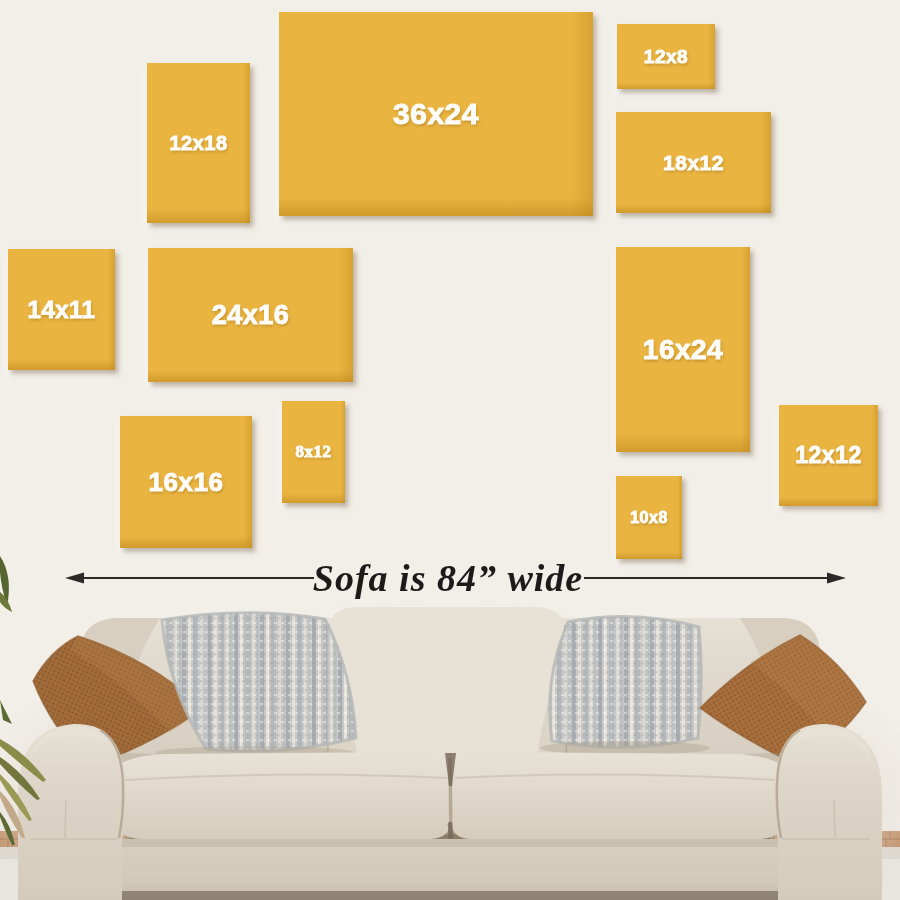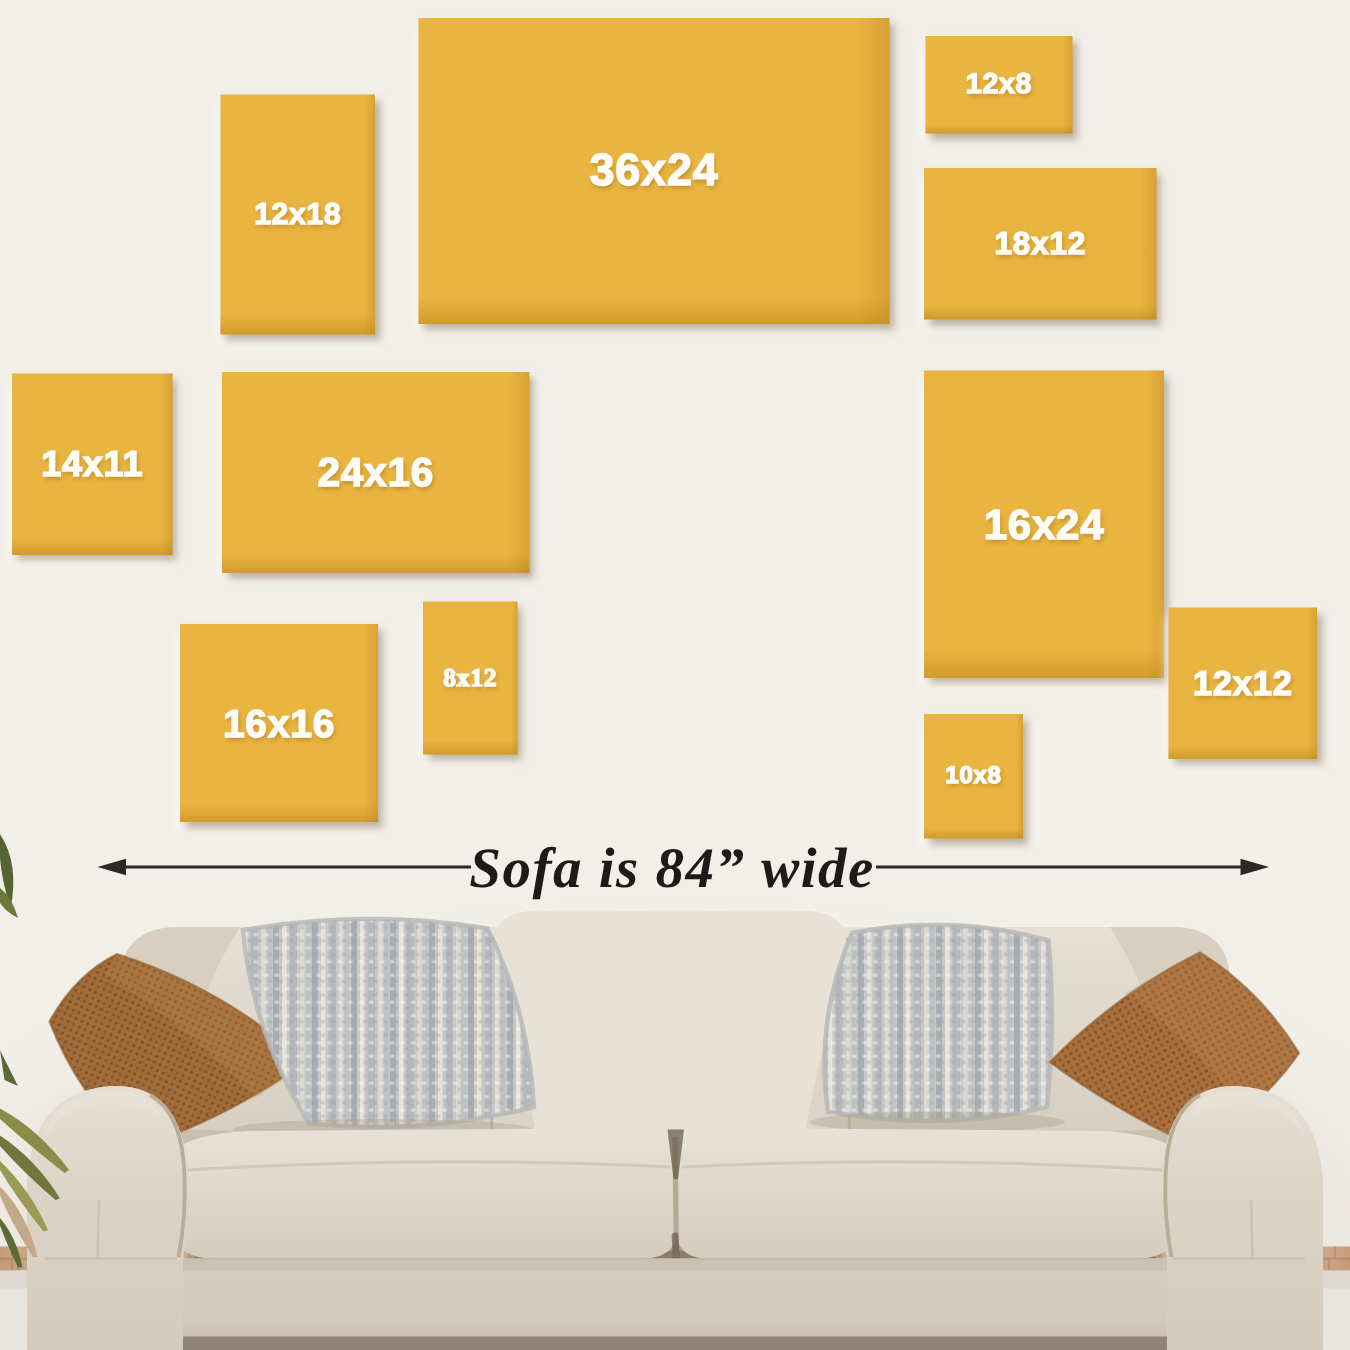--- a/index.html
+++ b/index.html
@@ -19,21 +19,21 @@
 
 <div class="fr" style="left:617px;top:24px;width:98px;height:65px;font-size:19px;">12x8</div>
 
 <div class="fr" style="left:616px;top:112px;width:155px;height:101px;font-size:21px;">18x12</div>
 
 <div class="fr" style="left:8px;top:249px;width:107px;height:121px;font-size:24px;">14x11</div>
 
 <div class="fr" style="left:148px;top:248px;width:205px;height:134px;font-size:27px;">24x16</div>
 
 
-<div class="fr" style="left:616px;top:247px;width:160px;height:205px;font-size:28px;">16x24</div>
+<div class="fr" style="left:616px;top:247px;width:134px;height:205px;font-size:28px;">16x24</div>
 
 
 <div class="fr" style="left:120px;top:400px;width:132px;height:132px;font-size:26px;margin-top:16px;">16x16</div>
 
 <div class="fr" style="left:282px;top:401px;width:63px;height:102px;font-size:17px;font-family:Liberation Serif, serif;">8x12</div>
 
 <div class="fr" style="left:616px;top:476px;width:66px;height:83px;font-size:16px;">10x8</div>
 
 <div class="fr" style="left:779px;top:405px;width:99px;height:101px;font-size:23px;">12x12</div>
 

